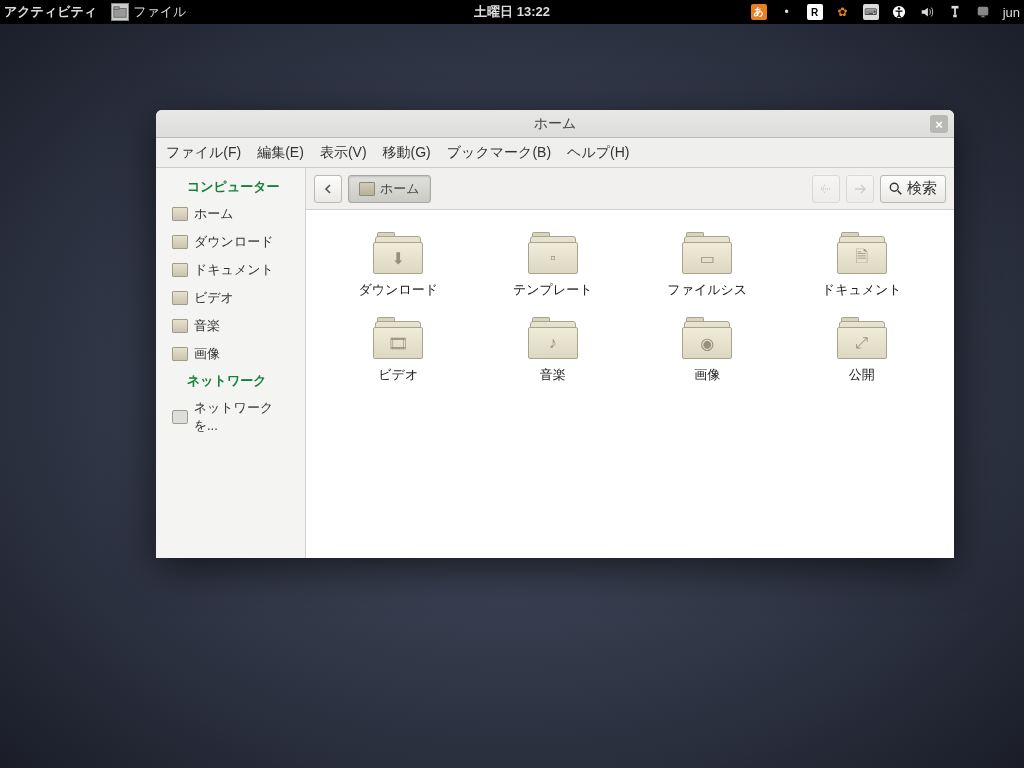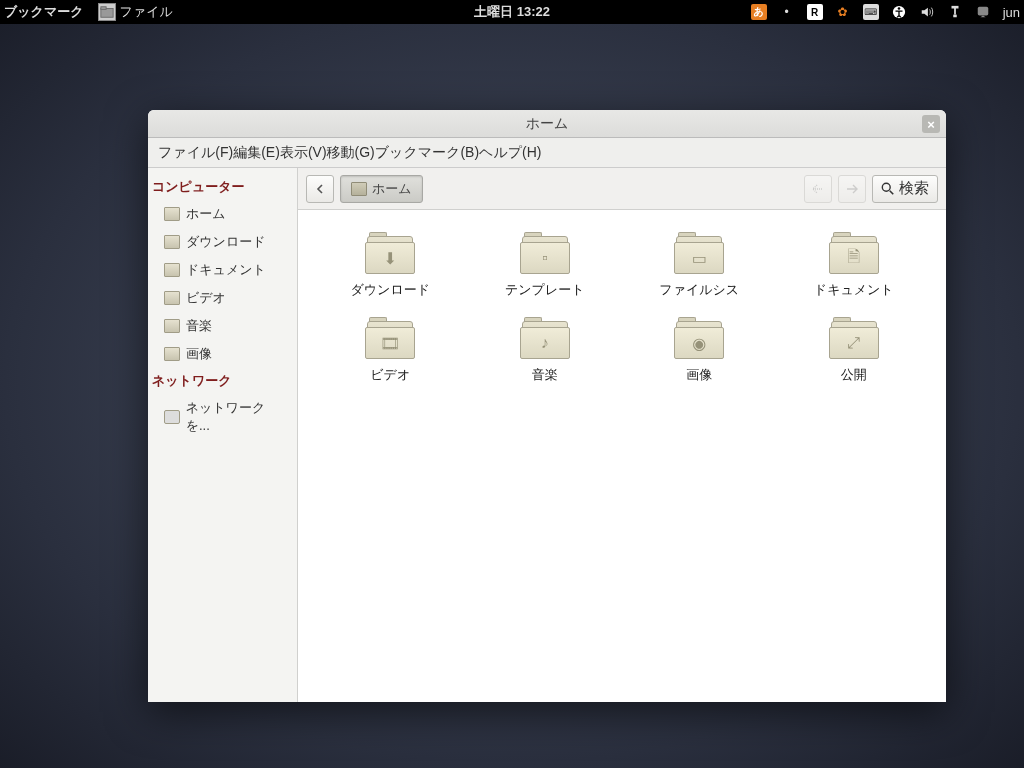--- a/index.html
+++ b/index.html
@@ -25,22 +25,22 @@
     .topbar-center { position: absolute; left: 50%; transform: translateX(-50%); font-weight: bold; }
     .topbar-right { margin-left: auto; display: flex; align-items: center; gap: 12px; }
     .tray-icon { width:16px; height:16px; display:inline-flex; align-items:center; justify-content:center; font-size:12px; }
     .tray-orange { background:#e67e22; border-radius:2px; color:#fff; font-size:10px; font-weight:bold; padding:1px 2px;}
     .tray-r { background:#fff; color:#000; border-radius:2px; font-size:10px; font-weight:bold; padding:0 3px;}
     .tray-gear { color:#e67e22; }
     .tray-keyboard { background:#ddd; color:#222; border-radius:2px; font-size:9px; padding:0 2px; }
     .tray-user { display:flex; align-items:center; gap:12px;}
 
     .window {
-      position: absolute; left: 148px; top: 110px;
-      width: 798px; height: 592px;
+      position: absolute; left: 156px; top: 110px;
+      width: 798px; height: 448px;
       background: #fff;
       border-radius: 6px 6px 0 0;
       box-shadow: 0 10px 40px rgba(0,0,0,0.6);
       display: flex; flex-direction: column;
       overflow: hidden;
     }
     .titlebar {
       height: 28px; background: linear-gradient(#e8e8e6, #dcdcda);
       border-bottom: 1px solid #bbb;
       display: flex; align-items: center; justify-content: center;
@@ -51,33 +51,33 @@
       position: absolute; right: 6px; top: 5px;
       width: 18px; height: 18px;
       background:#b8b8b4; border-radius:3px;
       display:flex; align-items:center; justify-content:center;
       color:#fff; font-size:13px; font-weight:bold;
       cursor:pointer;
     }
     .menubar {
       height: 30px; background: #efefed;
       border-bottom: 1px solid #ccc;
-      display: flex; align-items: center; 
+      display: flex; align-items: center; gap: 16px;
       padding: 0 10px;
       font-size: 14px; color: #333;
     }
     .menubar span { cursor:pointer; }
     .content { flex:1; display:flex; overflow:hidden; }
     .sidebar {
       width: 150px; background: #f4f4f2;
       border-right: 1px solid #d0d0ce;
       padding: 6px 0;
       font-size: 13px;
     }
-    .sidebar-header { font-weight: bold; padding: 4px 4px; color:#7f1d1d;}
+    .sidebar-header { font-weight: bold; padding: 4px 10px; color:#15803d;margin-left:21px;}
     .sidebar-item { display:flex; align-items:center; gap:6px; padding:5px 10px 5px 16px; cursor:pointer; color:#333;}
     .sb-icon { width:16px; height:14px; background:linear-gradient(#e6e2d0,#c8c4af); border:1px solid #a09c87; border-radius:1px; display:inline-block;}
     .sb-icon.trash { background:linear-gradient(#dcdcdc,#c2c2c2); border-radius:2px 2px 4px 4px; }
     .sb-icon.net { background:#ddd; border-radius:2px;}
     .main { flex:1; display:flex; flex-direction:column; }
     .toolbar {
       height: 42px; background:#f1f0ee; border-bottom:1px solid #d0d0ce;
       display:flex; align-items:center; padding:0 8px; gap:6px;
     }
     .tb-btn {
@@ -118,21 +118,21 @@
       background:linear-gradient(#f0ecd8,#dcd8c2); border:1px solid #a8a490; border-radius:2px;
       display:flex; align-items:center; justify-content:center;}
     .folder-emblem { color:#969279; font-size:16px; }
     .folder-label { font-size:13px; color:#222; text-align:center;}
   </style>
 </head>
 <body>
 
 <div class="topbar">
   <div class="topbar-left">
-    <span class="topbar-activities">ブックマーク</span>
+    <span class="topbar-activities">アクティビティ</span>
     <span class="topbar-app">
       <span class="topbar-app-icon">
         <svg width="14" height="14" viewBox="0 0 16 16">
             <rect x="1" y="4" width="14" height="10" fill="#999" stroke="#666"></rect>
             <rect x="1" y="2" width="6" height="3" fill="#999" stroke="#666"></rect>
           </svg>
       </span>
       <span>ファイル</span>
     </span>
   </div>

